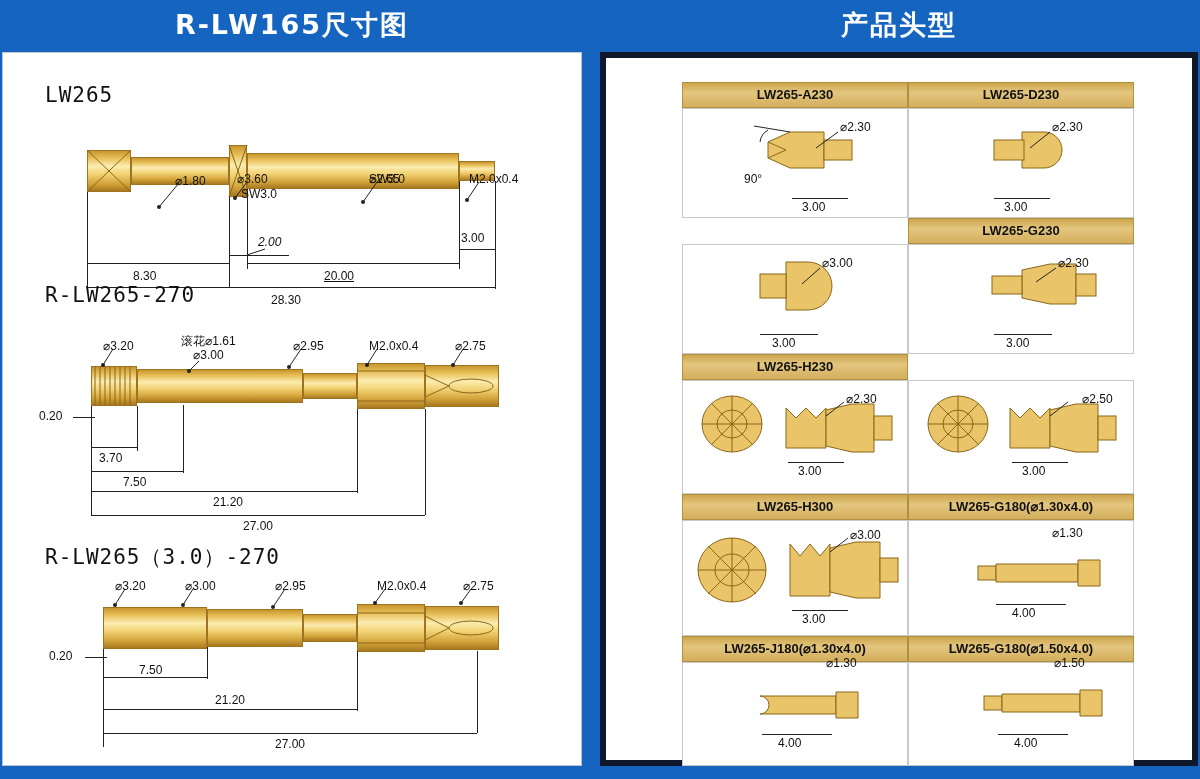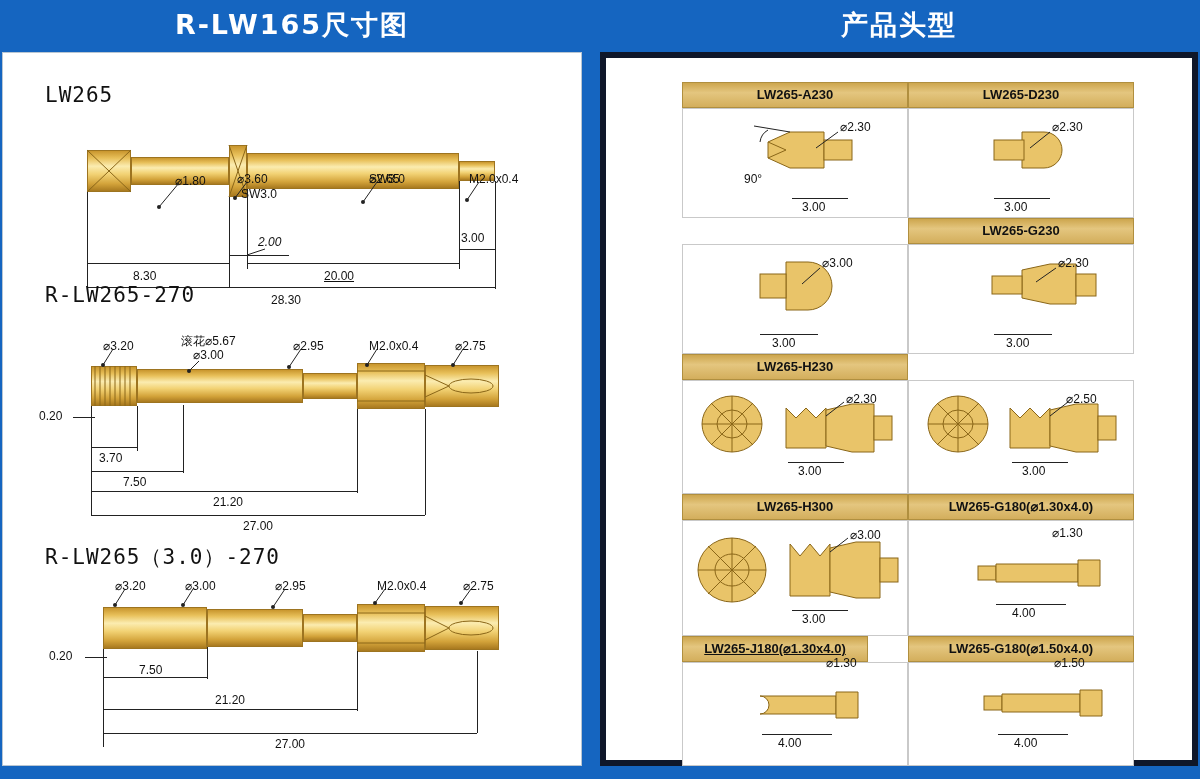--- a/index.html
+++ b/index.html
@@ -189,21 +189,21 @@
     <line x1="0" y1="8" x2="68" y2="8" stroke="#8a6618"></line>
     <line x1="0" y1="38" x2="68" y2="38" stroke="#8a6618"></line>
   </svg>
 
   <div class="dim-txt" style="left:100px;top:286px;">⌀3.20</div>
   <svg style="left:96px;top:296px;width:20px;height:20px;">
       <line x1="14" y1="0" x2="4" y2="16" stroke="#222"></line>
       <circle cx="4" cy="16" r="2" fill="#222"></circle>
     </svg>
 
-  <div class="dim-txt" style="left:178px;top:280px;">滚花⌀5.67</div>
+  <div class="dim-txt" style="left:178px;top:280px;">滚花⌀1.61</div>
   <div class="dim-txt" style="left:190px;top:295px;">⌀3.00</div>
   <svg style="left:182px;top:308px;width:22px;height:14px;">
       <line x1="14" y1="0" x2="4" y2="10" stroke="#222"></line>
       <circle cx="4" cy="10" r="2" fill="#222"></circle>
     </svg>
 
   <div class="dim-txt" style="left:290px;top:286px;">⌀2.95</div>
   <svg style="left:282px;top:296px;width:22px;height:22px;">
       <line x1="16" y1="0" x2="4" y2="18" stroke="#222"></line>
       <circle cx="4" cy="18" r="2" fill="#222"></circle>
@@ -398,21 +398,21 @@
     <line x1="34" y1="4" x2="34" y2="60" stroke="#8a6618"></line>
     <line x1="13" y1="11" x2="55" y2="53" stroke="#8a6618"></line>
     <line x1="55" y1="11" x2="13" y2="53" stroke="#8a6618"></line>
     <ellipse cx="34" cy="32" rx="15" ry="14" fill="none" stroke="#8a6618"></ellipse>
   </svg>
   <svg style="left:400px;top:342px;width:120px;height:60px;">
     <path d="M4,8 L14,18 L24,8 L34,18 L44,8 L44,48 L4,48 Z" fill="#e9c469" stroke="#8a6618"></path>
     <path d="M44,10 L70,4 L92,4 L92,52 L70,52 L44,46 Z" fill="#e9c469" stroke="#8a6618"></path>
     <rect x="92" y="16" width="18" height="24" fill="#e9c469" stroke="#8a6618"></rect>
   </svg>
-  <div class="lbl" style="left:460px;top:334px;text-align:center;">⌀2.50</div>
+  <div class="lbl" style="left:476px;top:334px;text-align:center;">⌀2.50</div>
   <svg style="left:440px;top:344px;width:28px;height:18px;">
       <line x1="22" y1="0" x2="4" y2="14" stroke="#222"></line>
     </svg>
   <div class="hline" style="left:406px;top:404px;width:56px;"></div>
   <div class="lbl" style="left:416px;top:406px;">3.00</div>
 
   <div class="cell-head" style="left:76px;top:436px;width:226px;height:26px;">LW265-H300</div>
   <div class="cell-head" style="left:302px;top:436px;width:226px;height:26px;">LW265-G180(⌀1.30x4.0)</div>
   <div class="cell-box" style="left:76px;top:462px;width:226px;height:116px;"></div>
   <div class="cell-box" style="left:302px;top:462px;width:226px;height:116px;"></div>
@@ -439,21 +439,21 @@
 
   <svg style="left:362px;top:494px;width:150px;height:50px;">
     <rect x="10" y="14" width="18" height="14" fill="#e9c469" stroke="#8a6618"></rect>
     <path d="M28,12 L110,12 L110,30 L28,30 Z" fill="#e9c469" stroke="#8a6618"></path>
     <path d="M110,8 L132,8 L132,34 L110,34 Z" fill="#e9c469" stroke="#8a6618"></path>
   </svg>
   <div class="lbl" style="left:446px;top:468px;">⌀1.30</div>
   <div class="hline" style="left:390px;top:546px;width:70px;"></div>
   <div class="lbl" style="left:406px;top:548px;">4.00</div>
 
-  <div class="cell-head" style="left:76px;top:578px;width:186px;height:26px;text-decoration:underline;">LW265-J180(⌀1.30x4.0)</div>
+  <div class="cell-head" style="left:76px;top:578px;width:226px;height:26px;">LW265-J180(⌀1.30x4.0)</div>
   <div class="cell-head" style="left:302px;top:578px;width:226px;height:26px;">LW265-G180(⌀1.50x4.0)</div>
   <div class="cell-box" style="left:76px;top:604px;width:226px;height:104px;"></div>
   <div class="cell-box" style="left:302px;top:604px;width:226px;height:104px;"></div>
 
   <svg style="left:140px;top:624px;width:150px;height:50px;">
     <path d="M14,14 A9,9 0 0 1 14,32 L90,32 L90,14 Z" fill="#e9c469" stroke="#8a6618"></path>
     <path d="M90,10 L112,10 L112,36 L90,36 Z" fill="#e9c469" stroke="#8a6618"></path>
   </svg>
   <div class="lbl" style="left:220px;top:598px;">⌀1.30</div>
   <div class="hline" style="left:156px;top:676px;width:70px;"></div>

